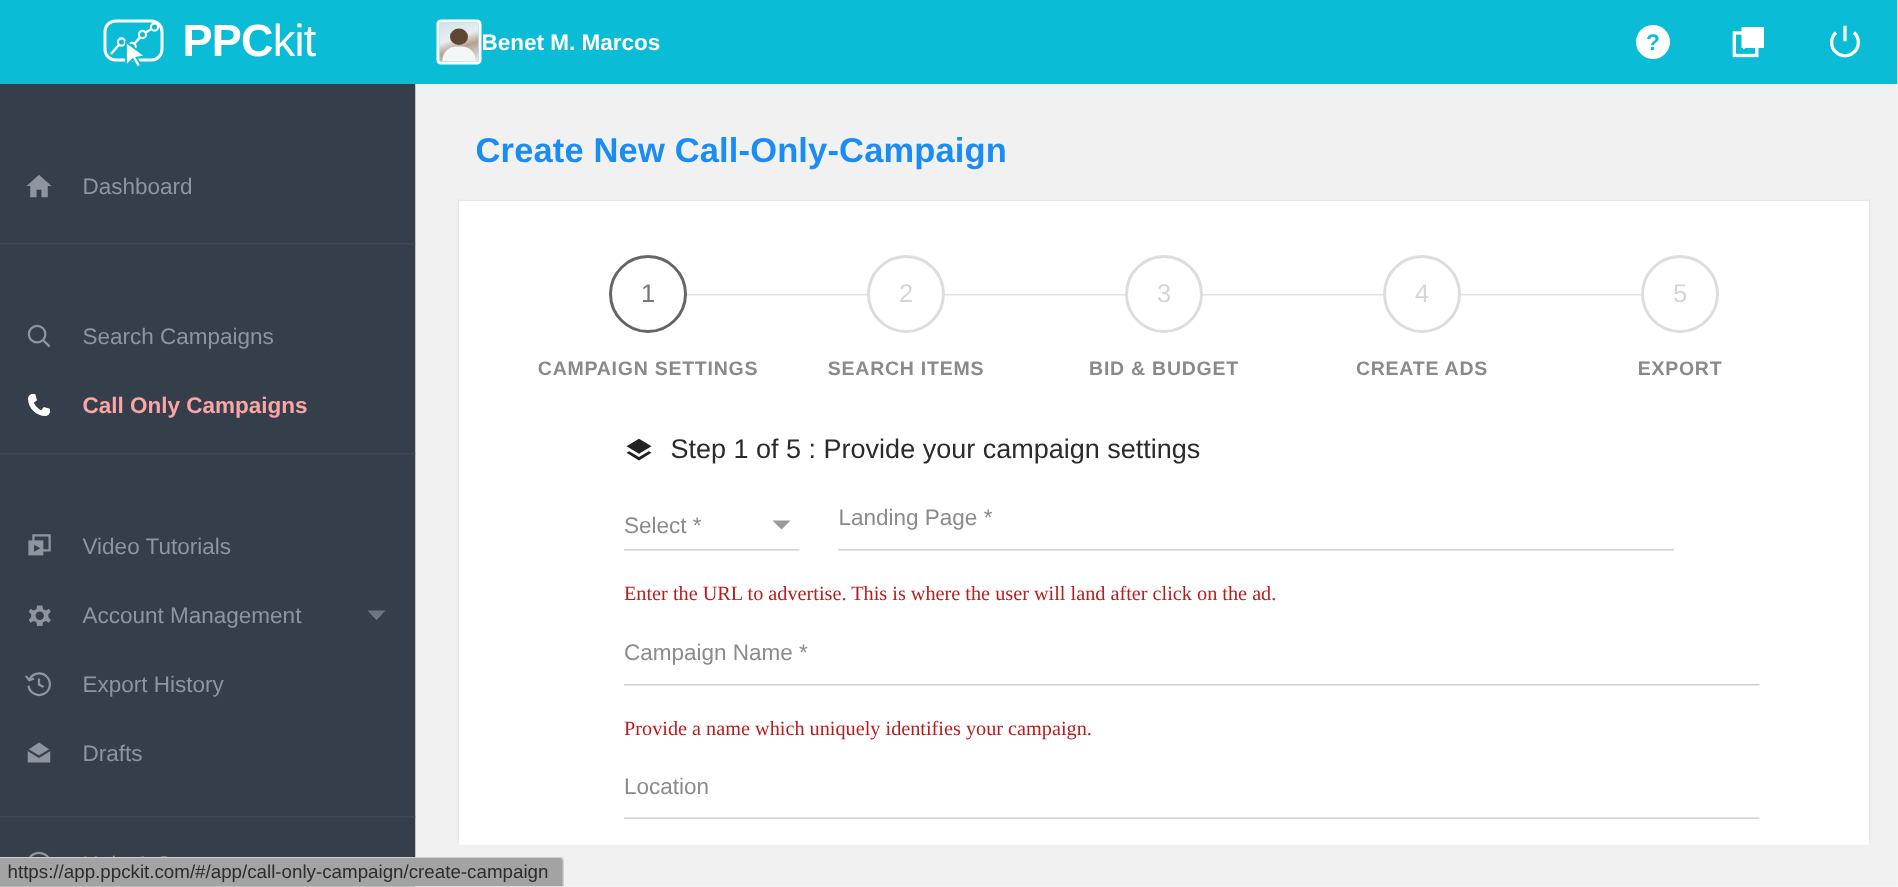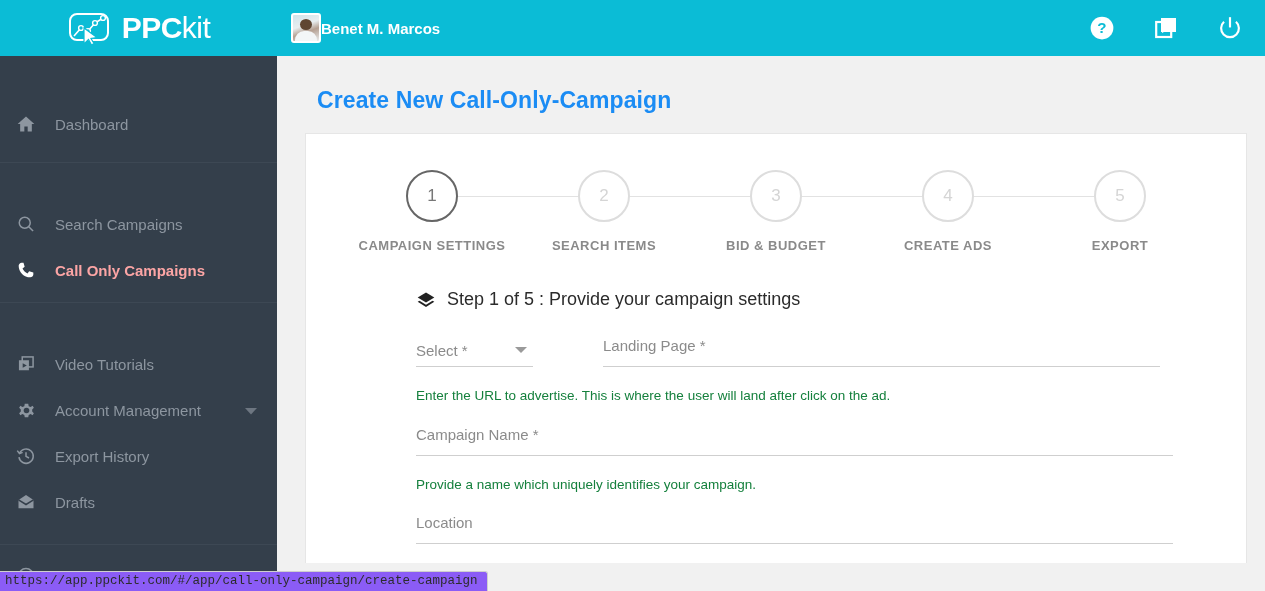--- a/index.html
+++ b/index.html
@@ -155,39 +155,40 @@
   }
   .sel { width: 117px; margin-right: 26px; }
   .sel .field-line { justify-content: space-between; align-items: center; padding-bottom: 3px; }
   .caret-down {
     width: 0; height: 0;
     border-left: 6px solid transparent;
     border-right: 6px solid transparent;
     border-top: 6px solid #9a9a9a;
     margin-right: 6px;
   }
-  .landing { width: 557px; margin-left: 44px; }
+  .landing { width: 557px; }
   .wide { width: 757px; }
   .helper {
-    font-size: 13.5px; color: #15803d;
+    font-size: 13.5px; color: #b91c1c;
     padding-top: 21px;
+    font-family: Liberation Serif, serif;
   }
   .gap-a { height: 23px; }
   .gap-b { height: 22px; }
 
   
   .statusbar {
     position: absolute; left: 0; bottom: 0;
-    background: #8b5cf6;
+    background: #a3a3a3;
     border: 1px solid #cfcfcf; border-left: none; border-bottom: none;
     border-radius: 0 3px 0 0;
     padding: 2px 9px 3px 5px;
     font-size: 12.5px; color: #2c2c2c;
     white-space: nowrap; z-index: 50;
-    font-family: Liberation Mono, monospace;
+    font-family: Liberation Sans, sans-serif;
   }
 </style>
 </head>
 <body>
 
 <div id="app">
 
   <div class="header">
     <div class="brand">
       <svg class="logo-mark" viewBox="0 0 48 34">

